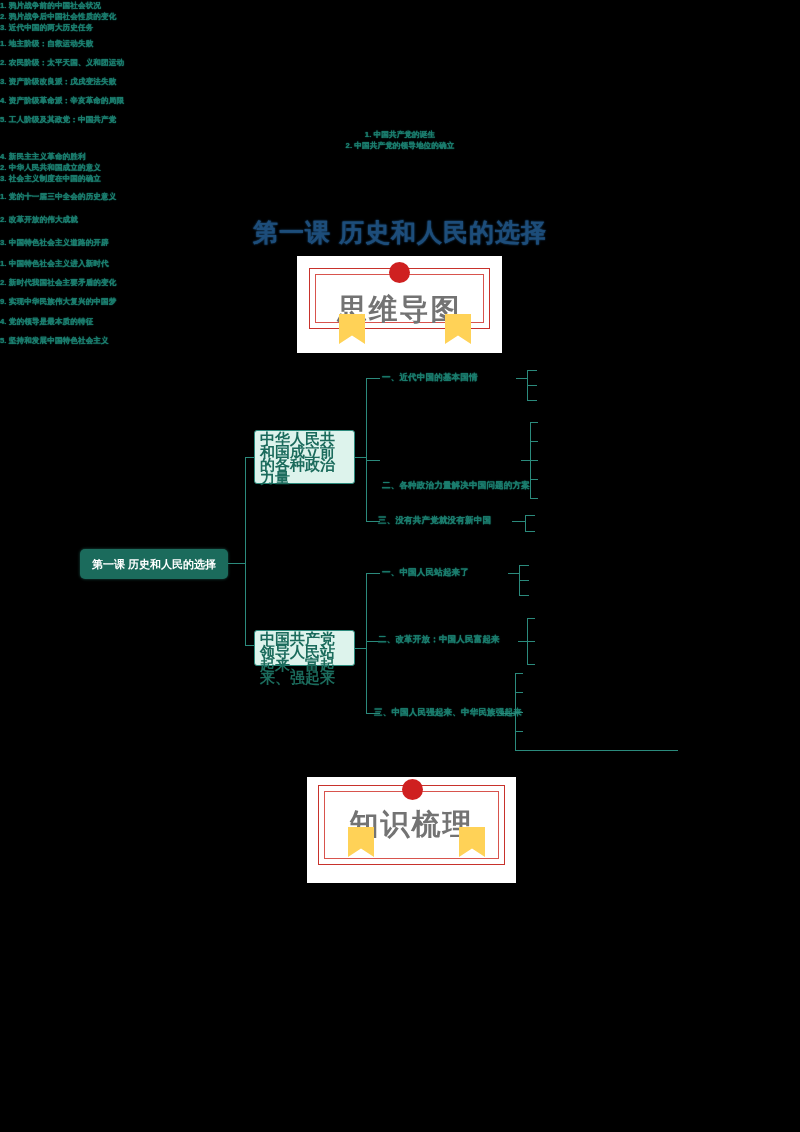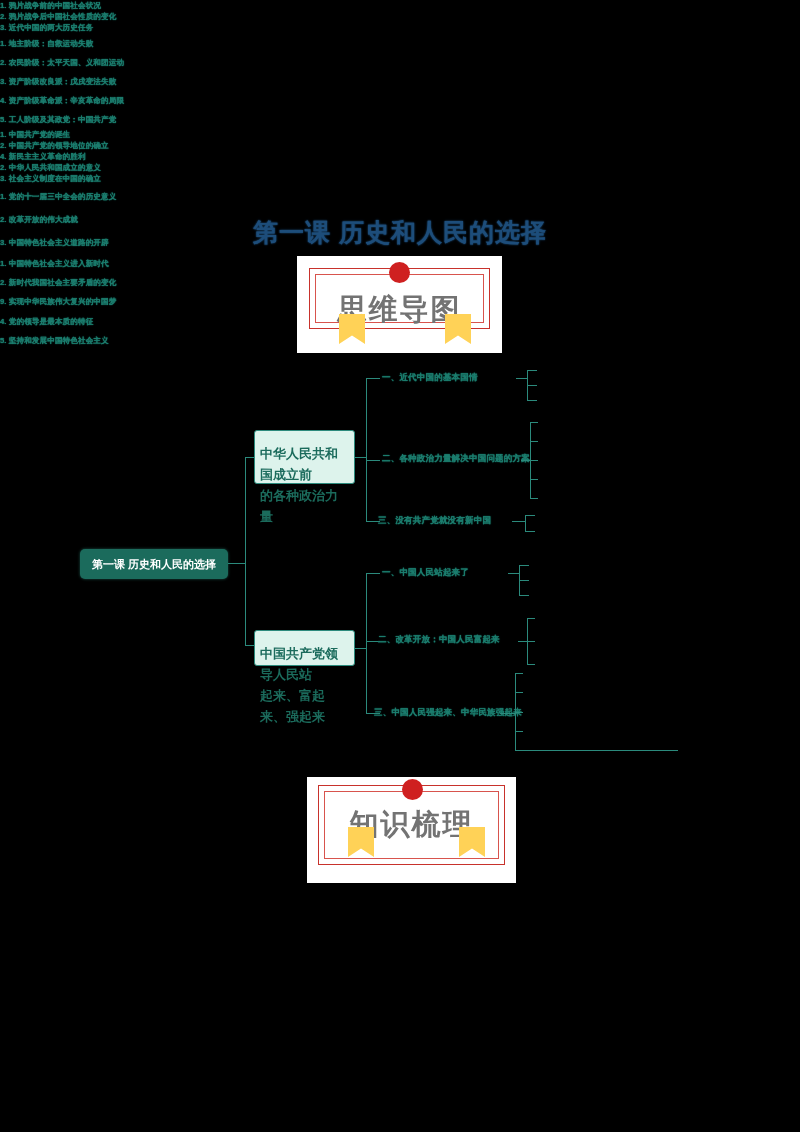--- a/index.html
+++ b/index.html
@@ -45,22 +45,22 @@
   .edge.v{width:1.4px;}
 
   .node{position:absolute;box-sizing:border-box;}
 
   .n-root{left:80px;top:549px;width:148px;height:30px;background:#1b6b5c;
     border-radius:5px;color:#fff;font-size:11px;font-weight:bold;
     display:flex;align-items:center;justify-content:center;
     box-shadow:0 0 3px rgba(43,138,124,.6);}
 
   .n-l2{background:#ddf3ec;border:1px solid #2b8a7c;border-radius:3px;
-    color:#1b6b5c;font-size:13px;font-weight:bold;line-height:21px;
-    padding:12px 5px;box-sizing:border-box;}
+    color:#1b6b5c;font-size:15px;font-weight:bold;line-height:13px;
+    padding:1px 5px;box-sizing:border-box;}
 
   
   .n-l3,.leaf{color:#1b7d6e;font-weight:bold;
     text-shadow:0 0 .8px #1b7d6e,0 0 1.6px rgba(27,125,110,.65);
     filter:blur(.45px);white-space:nowrap;}
   .n-l3{font-size:8.5px;letter-spacing:.2px;}
   .leaf{font-size:7.6px;line-height:11.2px;letter-spacing:.1px;}
   .leaf div{white-space:nowrap;}
 </style>
 </head>
@@ -104,42 +104,42 @@
     <div class="edge v" style="left:527px;top:370px;height:30px;"></div>
     <div class="edge h" style="left:527px;top:370px;width:10px;"></div>
     <div class="edge h" style="left:527px;top:385px;width:10px;"></div>
     <div class="edge h" style="left:527px;top:400px;width:10px;"></div>
     <div class="leaf" style="left:539px;top:364px;">
       <div>1. 鸦片战争前的中国社会状况</div>
       <div>2. 鸦片战争后中国社会性质的变化</div>
       <div>3. 近代中国的两大历史任务</div>
     </div>
 
-    <div class="node n-l3" style="left:382px;top:453px;">二、各种政治力量解决中国问题的方案</div>
+    <div class="node n-l3" style="left:382px;top:480px;">二、各种政治力量解决中国问题的方案</div>
     <div class="edge h" style="left:521px;top:460px;width:10px;"></div>
     <div class="edge v" style="left:530px;top:422px;height:76px;"></div>
     <div class="edge h" style="left:530px;top:422px;width:8px;"></div>
     <div class="edge h" style="left:530px;top:441px;width:8px;"></div>
     <div class="edge h" style="left:530px;top:460px;width:8px;"></div>
     <div class="edge h" style="left:530px;top:479px;width:8px;"></div>
     <div class="edge h" style="left:530px;top:498px;width:8px;"></div>
     <div class="leaf" style="left:540px;top:415px;line-height:19px;">
       <div>1. 地主阶级：自救运动失败</div>
       <div>2. 农民阶级：太平天国、义和团运动</div>
       <div>3. 资产阶级改良派：戊戌变法失败</div>
       <div>4. 资产阶级革命派：辛亥革命的局限</div>
       <div>5. 工人阶级及其政党：中国共产党</div>
     </div>
 
     <div class="node n-l3" style="left:378px;top:515px;">三、没有共产党就没有新中国</div>
     <div class="edge h" style="left:512px;top:521px;width:14px;"></div>
     <div class="edge v" style="left:525px;top:515px;height:16px;"></div>
     <div class="edge h" style="left:525px;top:515px;width:10px;"></div>
     <div class="edge h" style="left:525px;top:531px;width:10px;"></div>
-    <div class="leaf" style="left:537px;top:509px;">
+    <div class="leaf" style="left:537px;top:509px;text-align:center;">
       <div>1. 中国共产党的诞生</div>
       <div>2. 中国共产党的领导地位的确立</div>
     </div>
 
     <div class="node n-l2" style="left:254px;top:630px;width:101px;height:36px;">
       <div style="white-space:pre-line">中国共产党领导人民站
 起来、富起来、强起来</div>
     </div>
     <div class="edge h" style="left:355px;top:648px;width:12px;"></div>
     <div class="edge v" style="left:366px;top:573px;height:140px;"></div>

